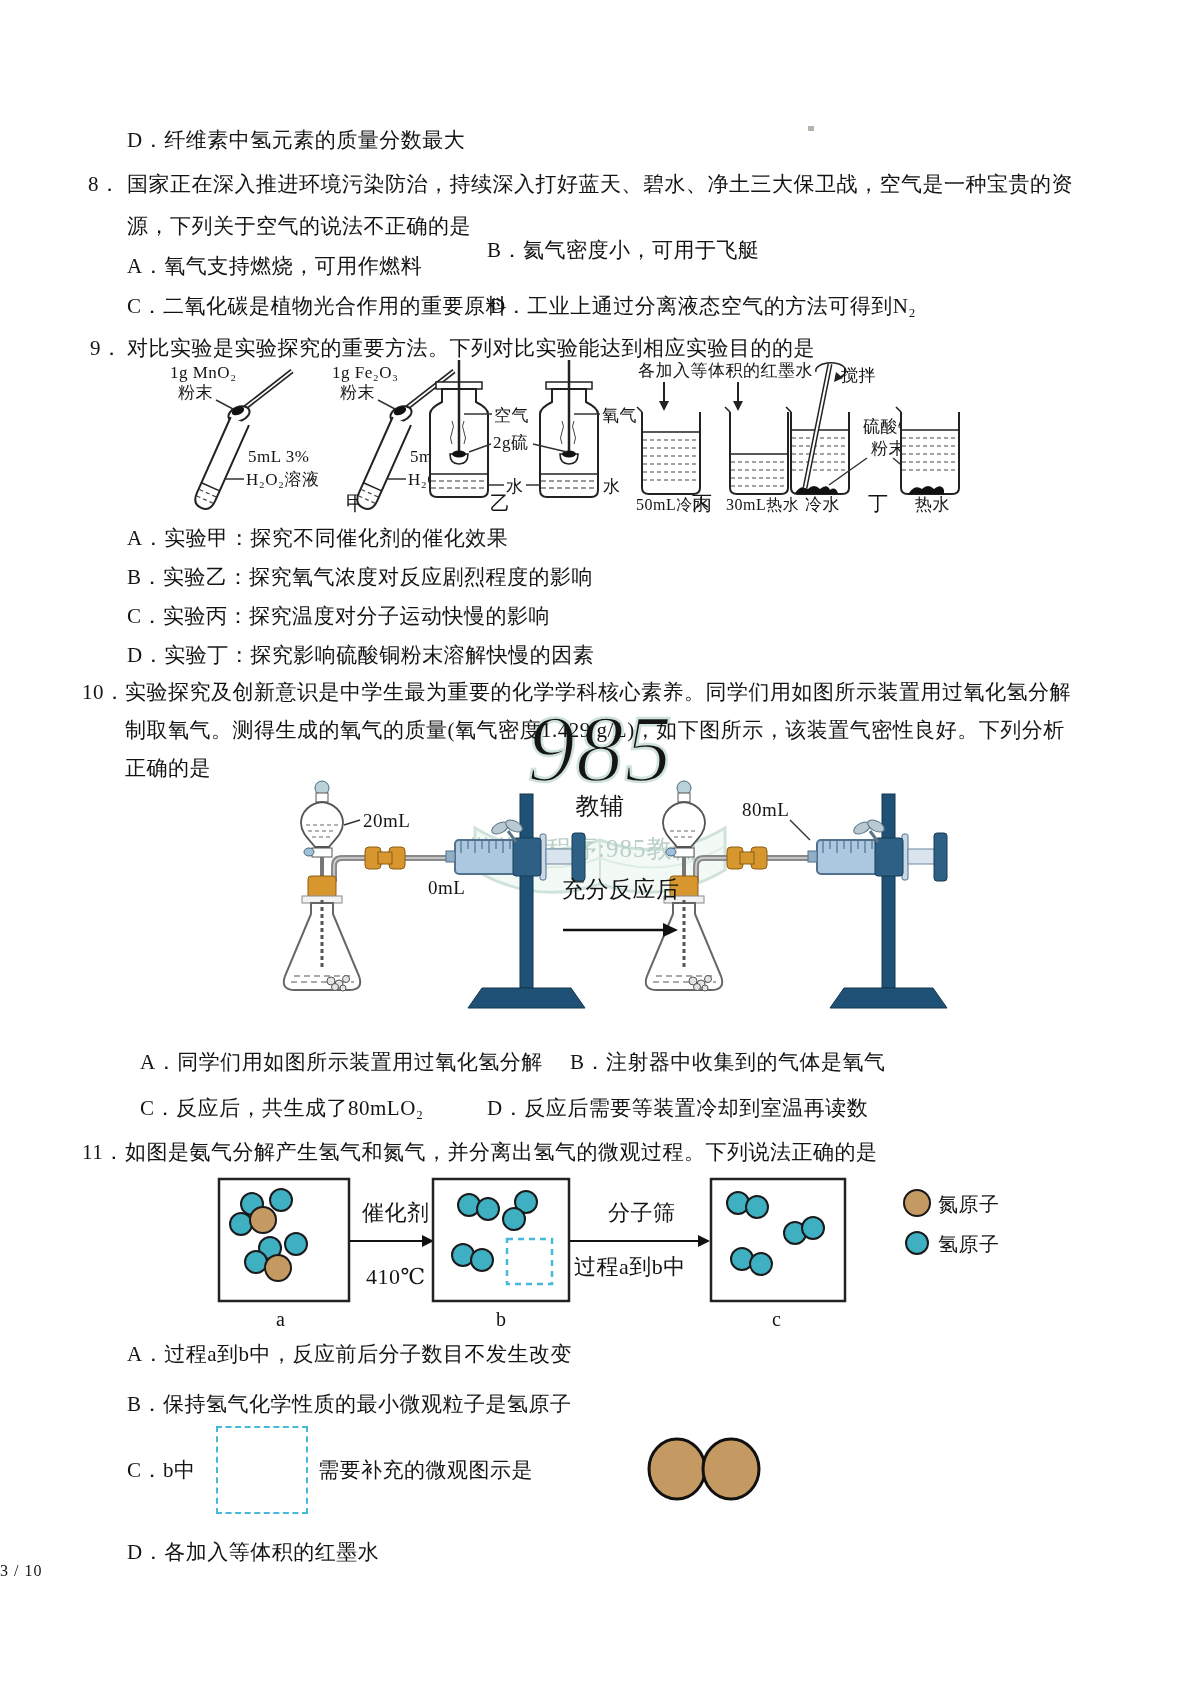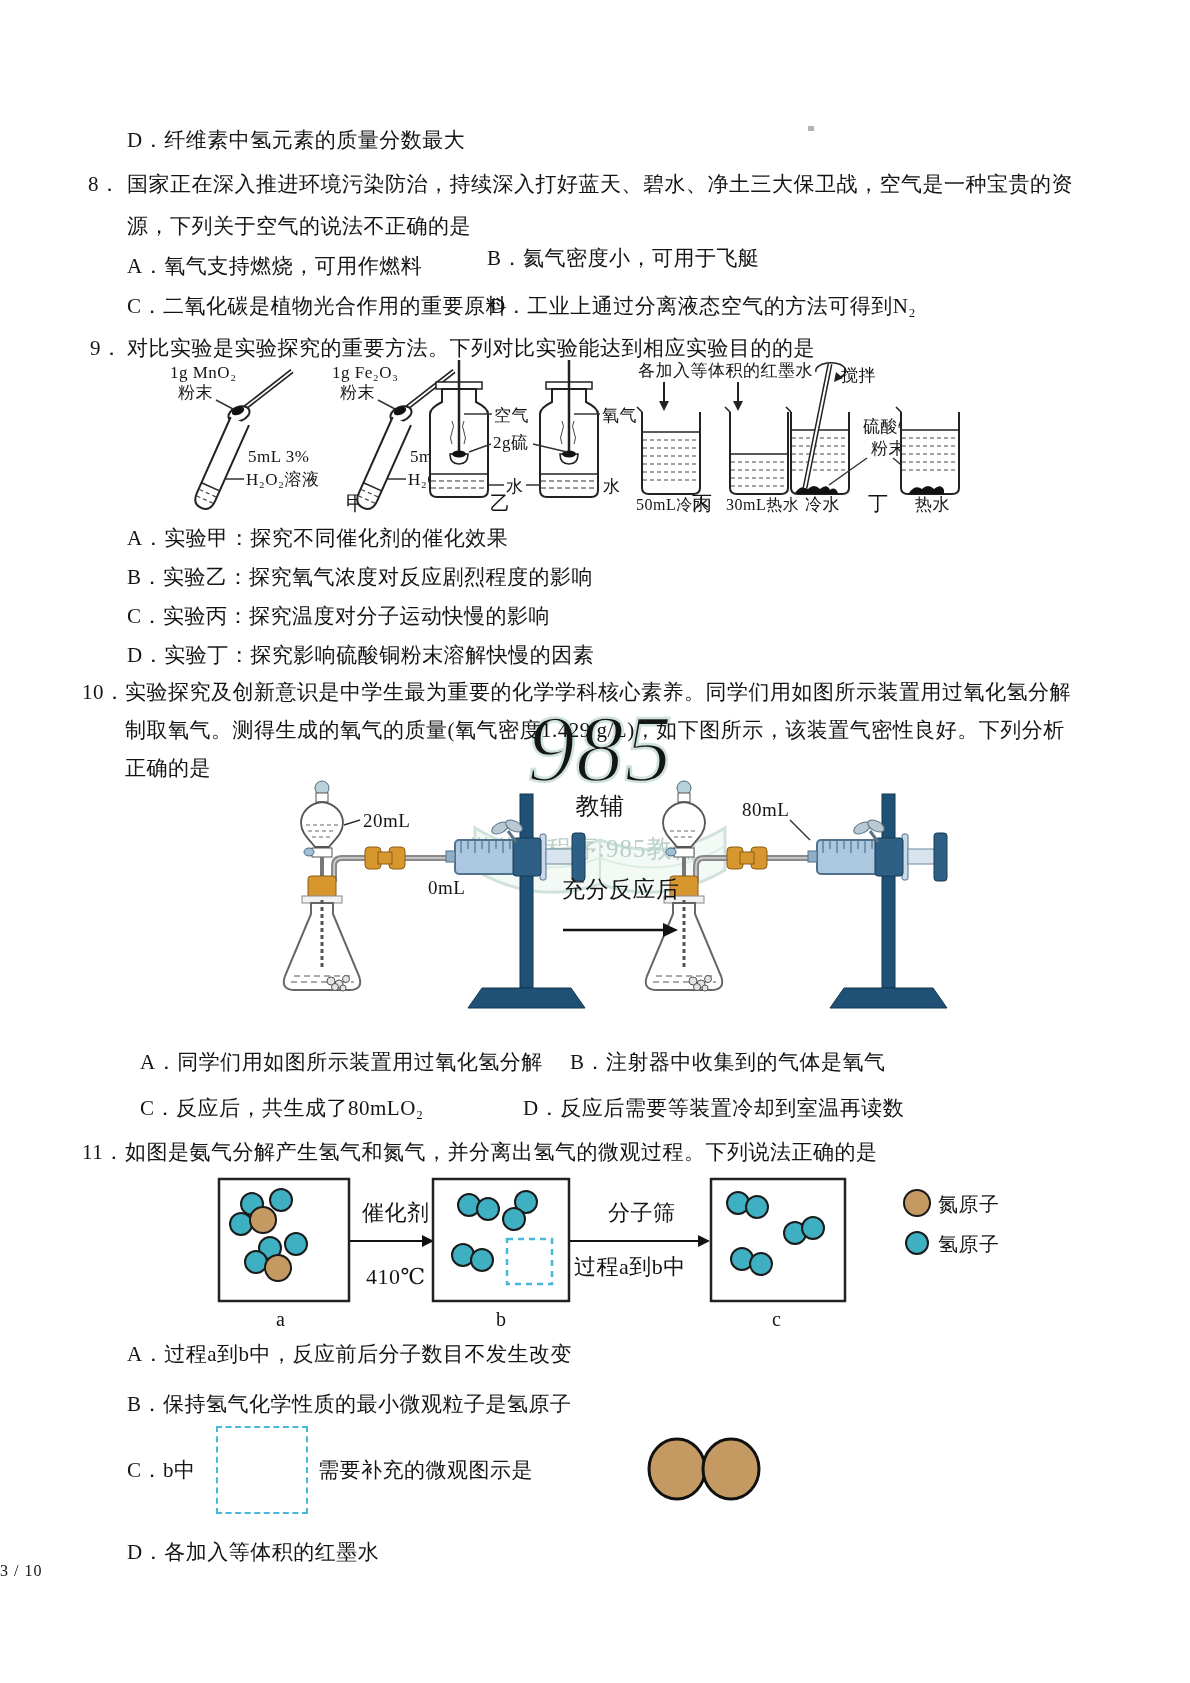--- a/index.html
+++ b/index.html
@@ -31,21 +31,21 @@
   <div class="wmtext" style="left:468px;top:832px;z-index:0;">微信小程序:985教辅</div>
 
   <div class="speck" style="left:808px;top:126px;"></div>
 
   <div class="t" style="left:127px;top:126px;z-index:1;">D．纤维素中氢元素的质量分数最大</div>
 
   <div class="t" style="left:88px;top:170px;">8．</div>
   <div class="t" style="left:127px;top:212px;">源，下列关于空气的说法不正确的是</div>
   <div class="t" style="left:127px;top:170px;">国家正在深入推进环境污染防治，持续深入打好蓝天、碧水、净土三大保卫战，空气是一种宝贵的资</div>
   <div class="t" style="left:127px;top:252px;">A．氧气支持燃烧，可用作燃料</div>
-  <div class="t" style="left:487px;top:244px;text-align:center;">B．氦气密度小，可用于飞艇</div>
+  <div class="t" style="left:487px;top:236px;text-align:center;">B．氦气密度小，可用于飞艇</div>
   <div class="t" style="left:127px;top:292px;">C．二氧化碳是植物光合作用的重要原料</div>
   <div class="t" style="left:490px;top:292px;">D．工业上通过分离液态空气的方法可得到N₂</div>
 
   <div class="t" style="left:90px;top:334px;">9．</div>
   <div class="t" style="left:127px;top:334px;">对比实验是实验探究的重要方法。下列对比实验能达到相应实验目的的是</div>
 
   <svg style="left:140px;top:358px;z-index:1;" width="330" height="150" viewBox="0 0 330 150">
     <text x="30" y="20" font-size="17">1g MnO₂</text>
     <text x="38" y="40" font-size="17">粉末</text>
     <line x1="76" y1="42" x2="93" y2="51" stroke="#333" stroke-width="1.5"></line>
@@ -304,21 +304,21 @@
     <ellipse cx="232" cy="50" rx="9" ry="5" fill="#b9c9d4" stroke="#5a7484" transform="rotate(-28 232 50)"></ellipse>
     <ellipse cx="246" cy="48" rx="9" ry="5" fill="#b9c9d4" stroke="#5a7484" transform="rotate(28 246 48)"></ellipse>
     <line x1="240" y1="53" x2="248" y2="64" stroke="#5a7484" stroke-width="3"></line>
     <text x="112" y="38" font-size="19">80mL</text>
     <line x1="160" y1="42" x2="180" y2="62" stroke="#333" stroke-width="1.5"></line>
   </svg>
 
   <div class="t" style="left:140px;top:1048px;">A．同学们用如图所示装置用过氧化氢分解</div>
   <div class="t" style="left:570px;top:1048px;">B．注射器中收集到的气体是氧气</div>
   <div class="t" style="left:140px;top:1094px;">C．反应后，共生成了80mLO₂</div>
-  <div class="t" style="left:487px;top:1094px;margin-left:36px;">D．反应后需要等装置冷却到室温再读数</div>
+  <div class="t" style="left:487px;top:1094px;">D．反应后需要等装置冷却到室温再读数</div>
 
   <div class="t" style="left:82px;top:1138px;">11．</div>
   <div class="t" style="left:125px;top:1138px;">如图是氨气分解产生氢气和氮气，并分离出氢气的微观过程。下列说法正确的是</div>
 
   <svg style="left:218px;top:1178px;" width="132" height="124" viewBox="0 0 132 124">
     <rect x="1" y="1" width="130" height="122" fill="#fff" stroke="#222" stroke-width="2.5"></rect>
     <circle cx="34" cy="26" r="11" fill="#3fb0c2" stroke="#1a1a1a" stroke-width="2"></circle>
     <circle cx="63" cy="22" r="11" fill="#3fb0c2" stroke="#1a1a1a" stroke-width="2"></circle>
     <circle cx="23" cy="46" r="11" fill="#3fb0c2" stroke="#1a1a1a" stroke-width="2"></circle>
     <circle cx="45" cy="42" r="13" fill="#c49a62" stroke="#1a1a1a" stroke-width="2"></circle>

